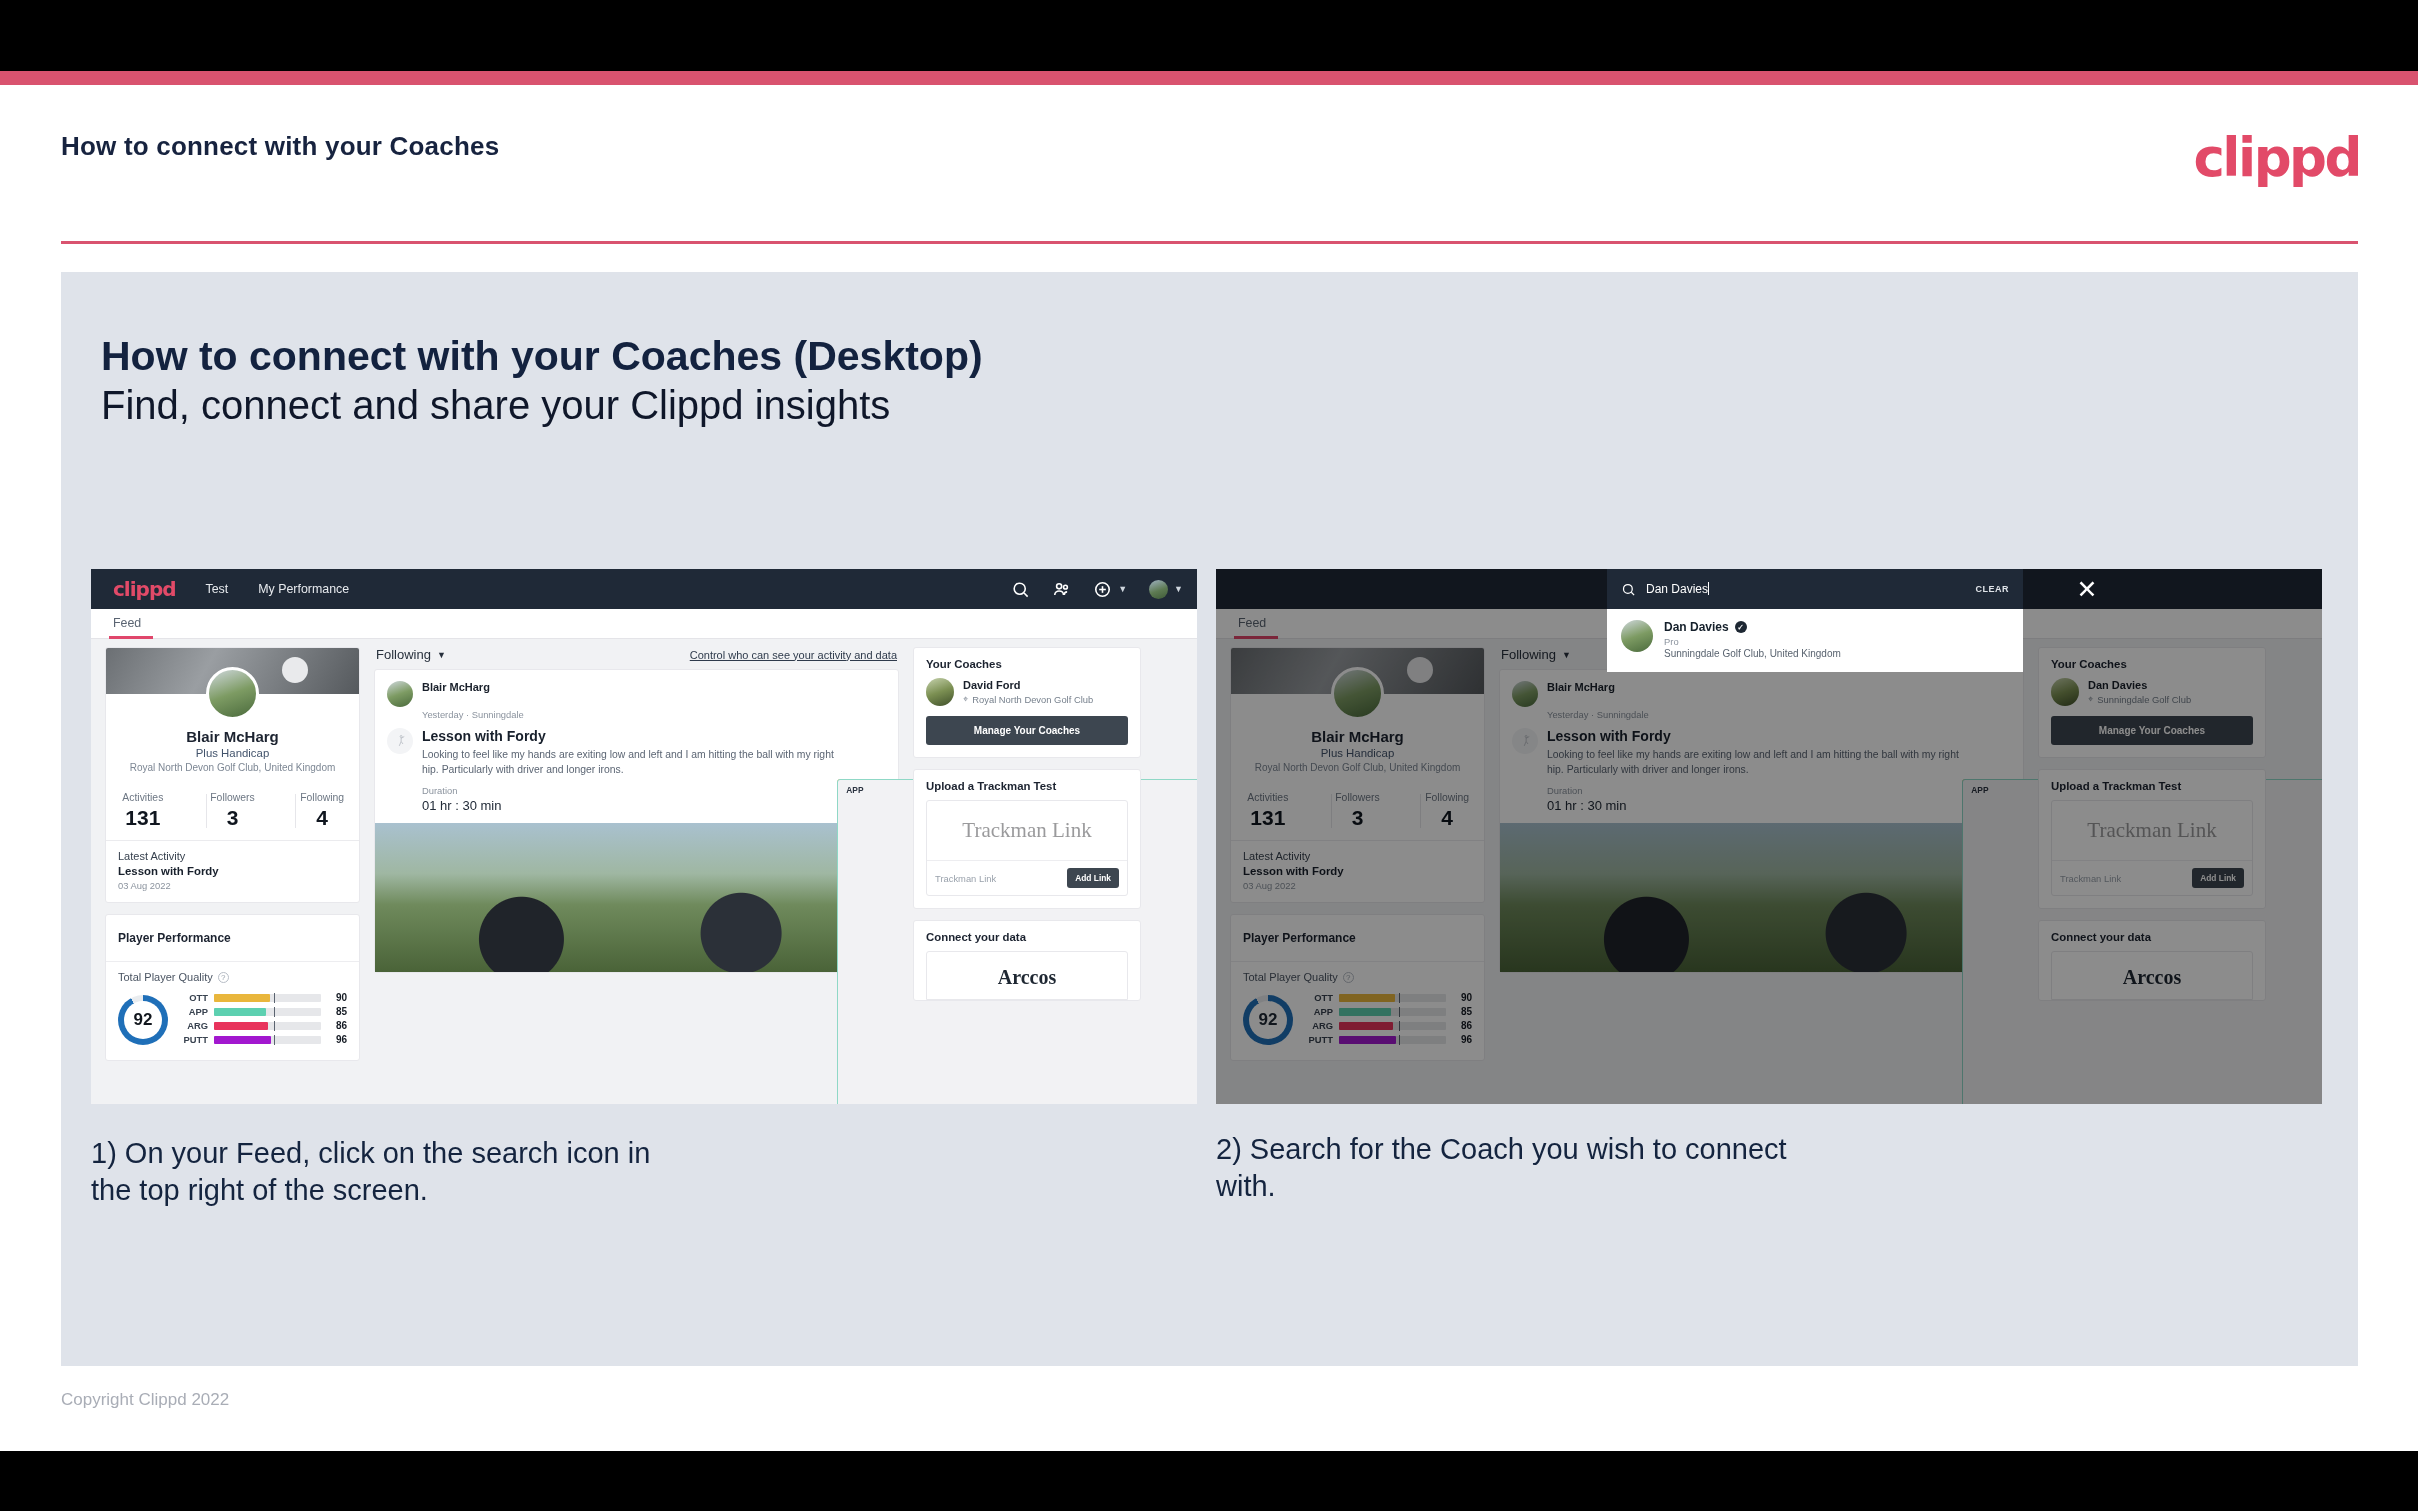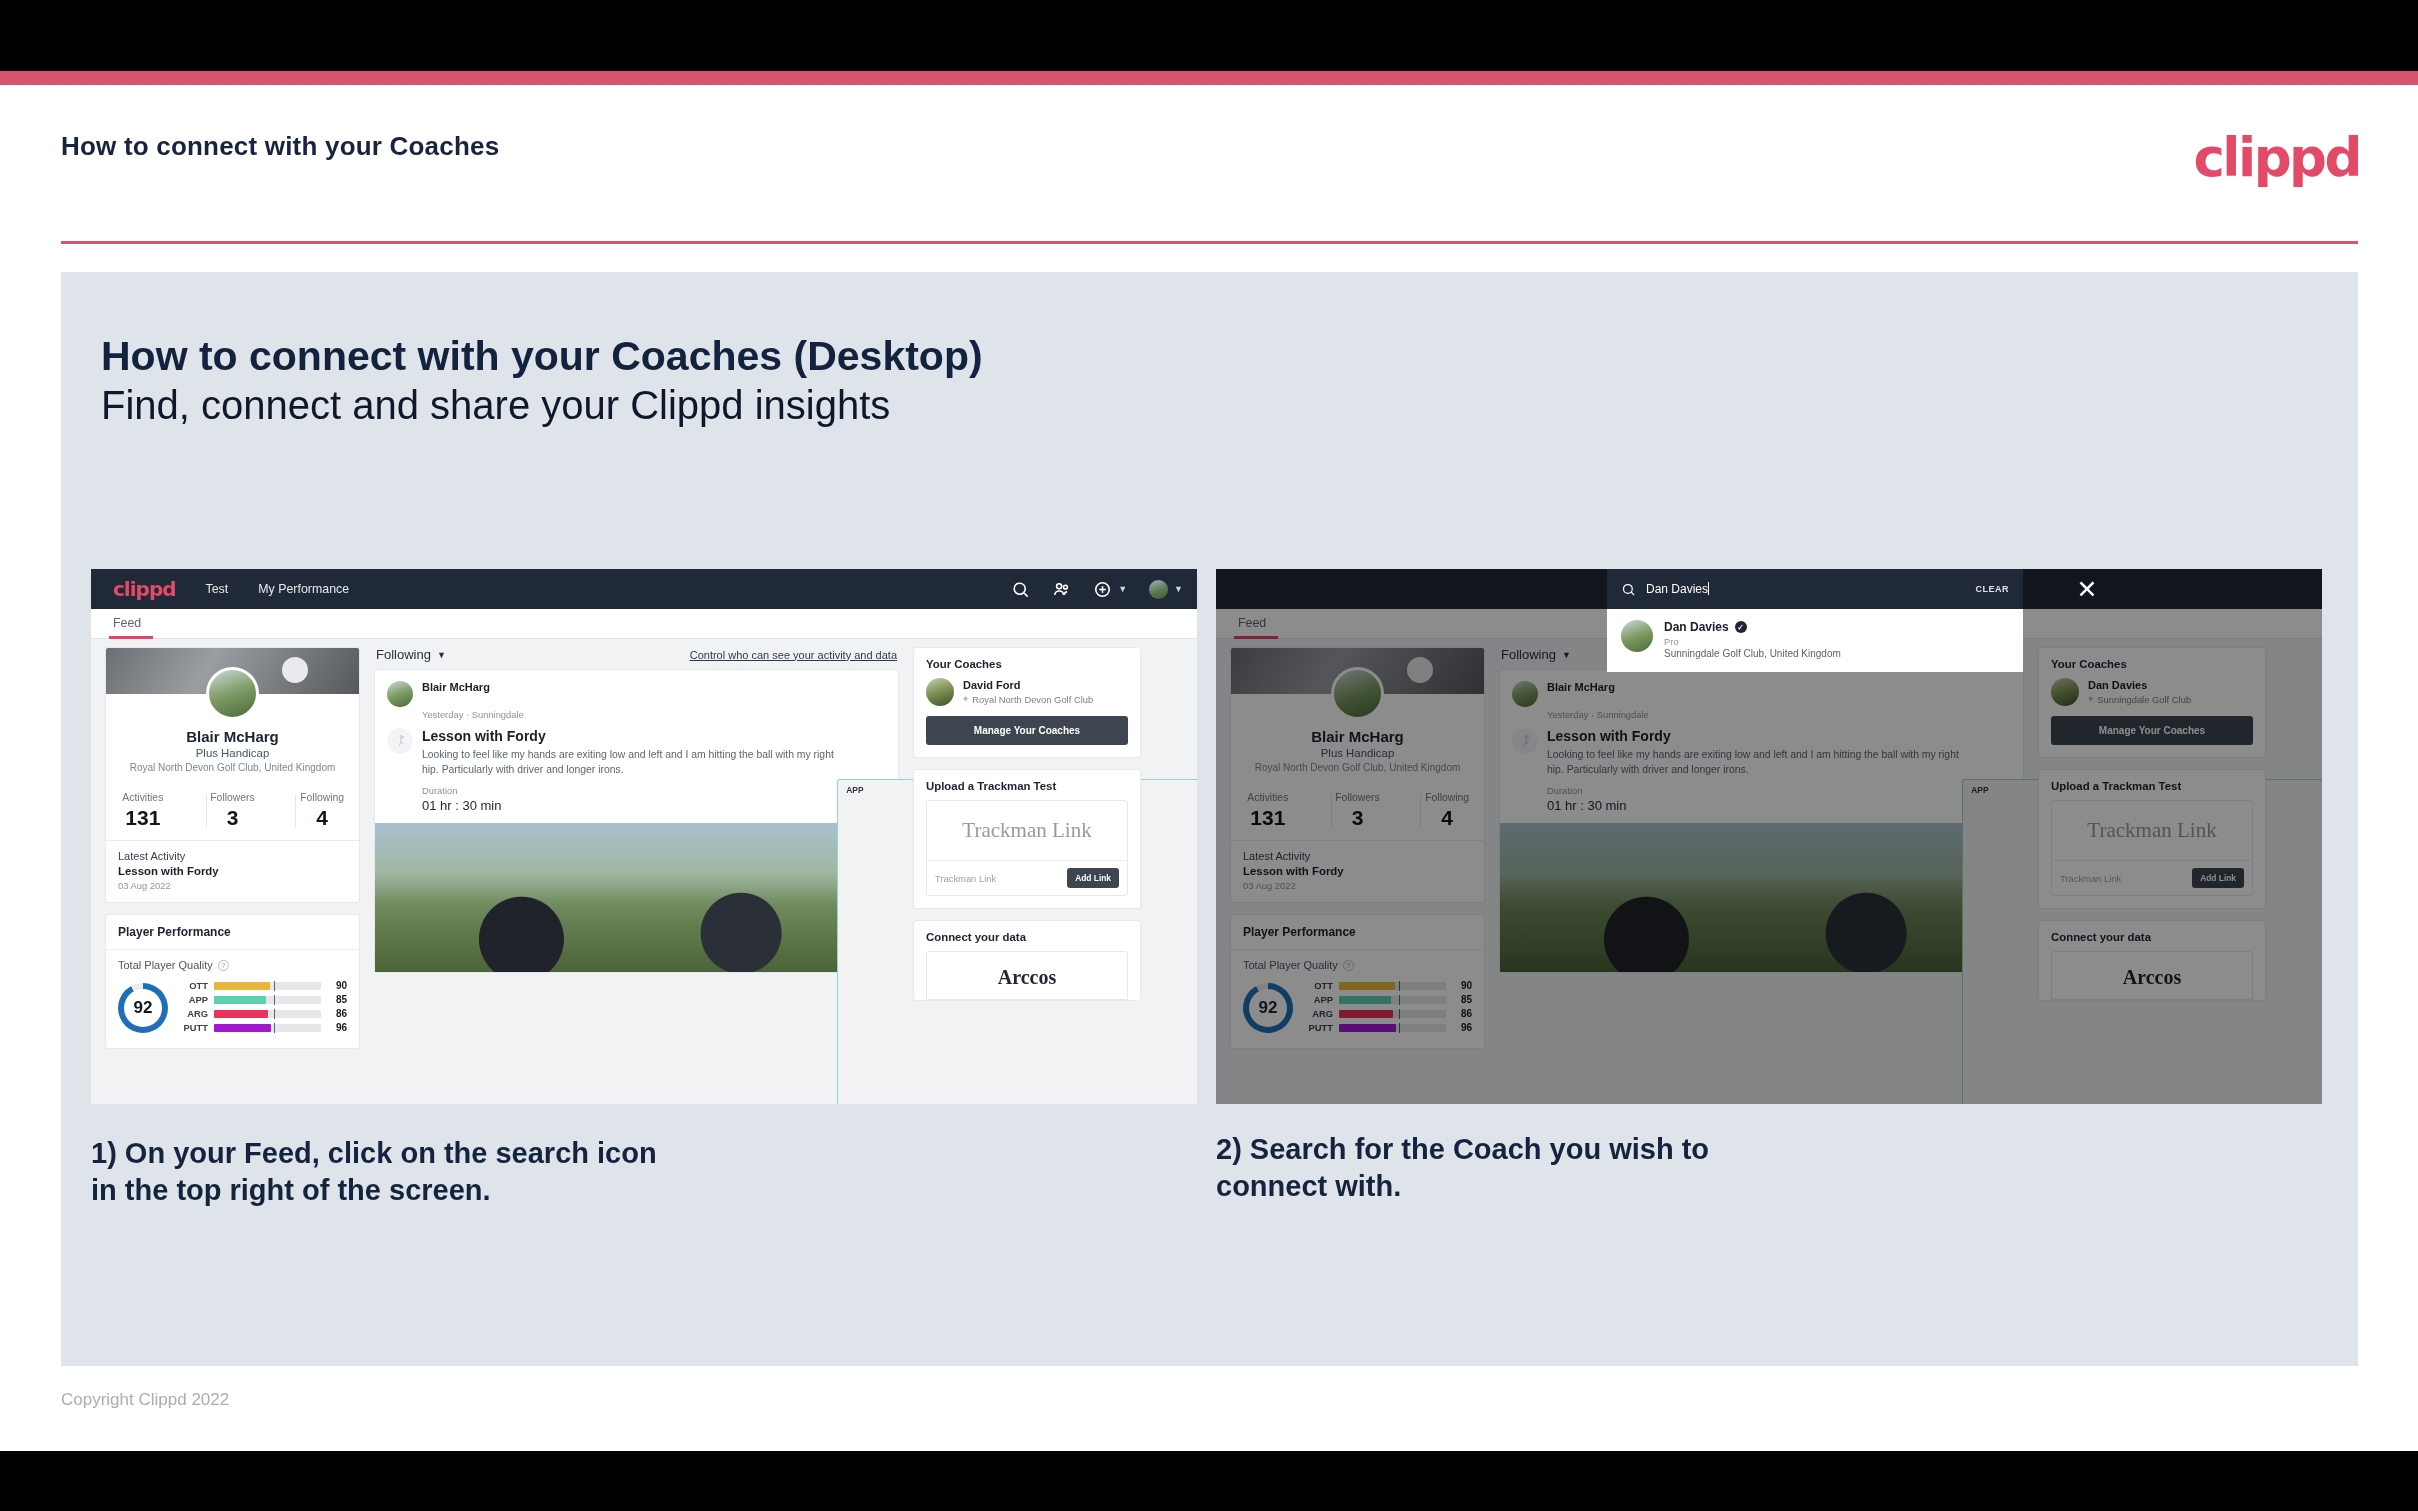--- a/index.html
+++ b/index.html
@@ -63,21 +63,21 @@
   .stat + .stat:before { content: ""; position: absolute; left: 0; top: 2px; width: 1px; height: 34px; background: #e6e6ea; }
   .stat-l { font-size: 10.4px; color: #6c7683; }
   .stat-v { font-size: 21px; font-weight: 700; color: #10161f; margin-top: 3px; }
   .divline { height: 1px; background: #ebebee; }
   .latest { padding: 9px 12px 11px; }
   .lat-l { font-size: 11px; color: #38424f; }
   .lat-t { font-size: 11.4px; font-weight: 700; color: #18202c; margin-top: 3px; }
   .lat-d { font-size: 9.4px; color: #8b939e; margin-top: 3px; }
 
   .perf-card { margin-top: 11px; width: 255px; background: #fff; border: 1px solid #e8e8ec; border-radius: 3px; }
-  .perf-h { font-size: 12px; font-weight: 700; color: #1c2330; padding: 10px 12px; border-bottom: 1px solid #ededf0; }
+  .perf-h { font-size: 12px; font-weight: 700; color: #1c2330; padding: 16px 12px; border-bottom: 1px solid #ededf0; }
   .perf-b { padding: 9px 12px 12px; }
   .tpq-l { font-size: 11px; color: #4a5462; display: flex; align-items: center; gap: 5px; }
   .qmark { display: inline-block; width: 11px; height: 11px; border-radius: 50%; border: 1px solid #b7bdc6; font-size: 8px; line-height: 9px; text-align: center; color: #9aa2ac; }
   .perf-row { display: flex; align-items: center; margin-top: 9px; gap: 10px; }
   .ring { width: 50px; height: 50px; border-radius: 50%; background: conic-gradient(#1f6fb8 0turn .92turn, #e9ecef .92turn 1turn); display: flex; align-items: center; justify-content: center; position: relative; }
   .ring:after { content: ""; position: absolute; left: 6px; top: 6px; width: 38px; height: 38px; background: #fff; border-radius: 50%; }
   .ring span { position: relative; z-index: 2; font-size: 17px; font-weight: 700; color: #11161d; }
   .bars { flex: 1; }
   .bar-row { display: flex; align-items: center; gap: 6px; margin-bottom: 3px; }
   .bar-lab { width: 30px; font-size: 9.4px; color: #394350; text-align: right; font-weight: 600; }
@@ -138,21 +138,21 @@
   .close-x { position: absolute; left: 851px; top: 0; width: 40px; height: 40px; color: #fff; display: flex; align-items: center; justify-content: center; font-size: 25px; font-weight: 300; }
   .srch-drop { position: absolute; left: 391px; top: 40px; width: 416px; background: #fff; padding: 11px 14px 13px; }
   .drop-row { display: flex; gap: 11px; }
   .drop-av { width: 32px; height: 32px; border-radius: 50%; background: linear-gradient(160deg,#cfd8dd 0%,#7d9b63 50%,#4a6a3c 100%); flex: 0 0 auto; }
   .drop-nm { font-size: 12px; font-weight: 700; color: #15202b; display: flex; align-items: center; gap: 6px; }
   .badge { width: 12px; height: 12px; border-radius: 50%; background: #1d2733; color: #fff; font-size: 8px; display: flex; align-items: center; justify-content: center; }
   .drop-role { font-size: 9.4px; color: #8b939e; margin-top: 2px; }
   .drop-club { font-size: 10px; color: #59636f; margin-top: 1px; }
 
   
-  .caption { position: absolute; font-size: 29px; color: #14243f; line-height: 1.28; font-weight: bold; }
+  .caption { position: absolute; font-size: 29px; color: #14243f; line-height: 1.28; }
   .cap1 { left: 30px; top: 863px; }
   .cap2 { left: 1155px; top: 859px; }
 
   .copyright { position: absolute; left: 61px; top: 1390px; font-size: 17px; color: #a9adb6; }
   .bottom-black { position: absolute; left: 0; top: 1451px; width: 2419px; height: 60px; background: #000; }
 </style>
 </head>
 <body>
 
 <div class="slide-frame">

